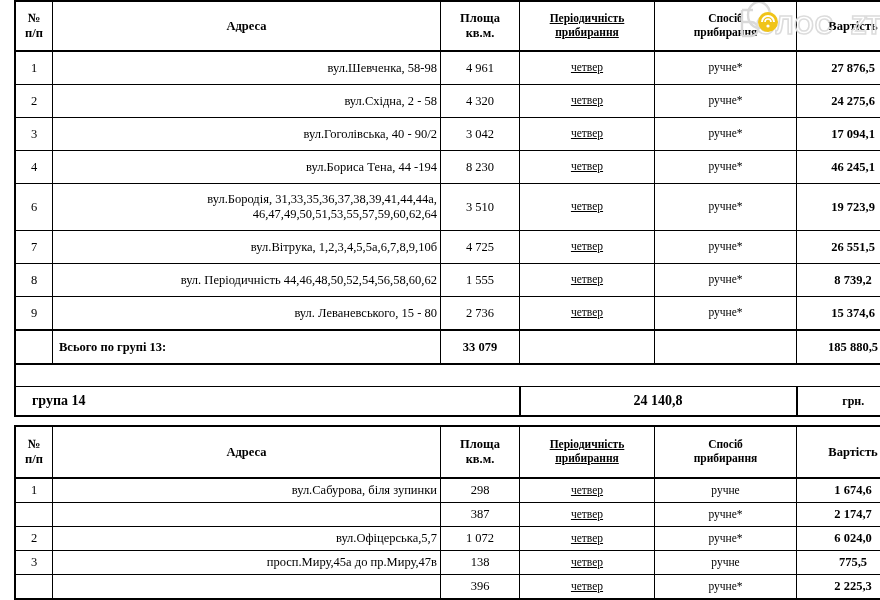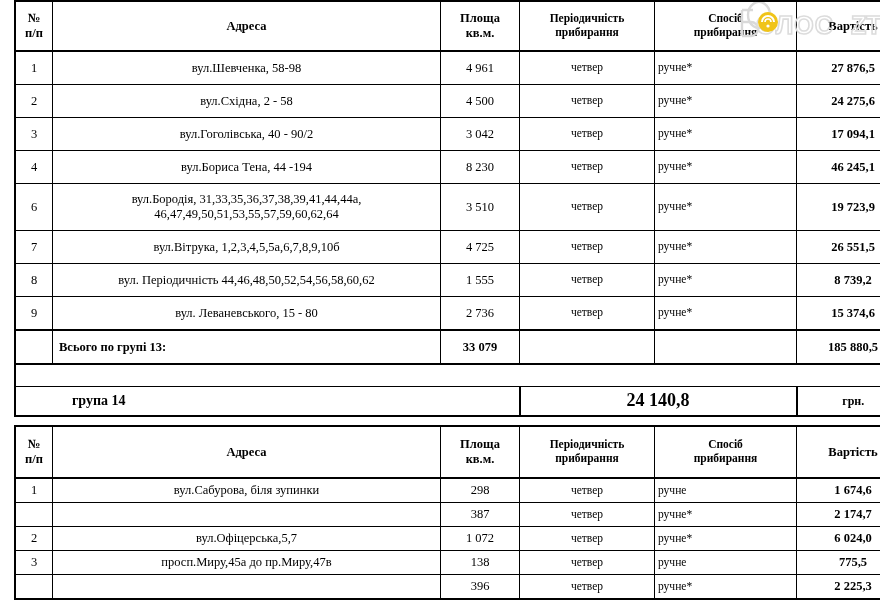--- a/index.html
+++ b/index.html
@@ -48,24 +48,24 @@
     border: 1px solid #000000;
     padding: 1px 3px;
     font-size: 12.5px;
     line-height: 1.18;
     vertical-align: middle;
     background: transparent;
   }
 
   
   .c1 { width: 30px;  text-align: center; }
-  .c2 { width: 381px; text-align: center; padding-left: 6px; }
+  .c2 { width: 381px; text-align: right; padding-left: 6px; }
   .c3 { width: 72px;  text-align: center; }
-  .c4 { width: 128px; text-align: center; }
-  .c5 { width: 135px; text-align: left; }
+  .c4 { width: 128px; text-align: center; text-decoration: underline; }
+  .c5 { width: 135px; text-align: center; }
   .c6 { width: 106px; text-align: center; }
 
   
   .hdr td {
     font-weight: bold;
     text-align: center;
     font-size: 13px;
     line-height: 1.2;
     padding: 3px 2px;
     height: 46px;
@@ -98,22 +98,22 @@
     border-bottom: none !important;
   }
   .groupband td {
     height: 26px;
     font-weight: bold;
     border-top: 1px solid #000 !important;
     border-bottom: 2px solid #000 !important;
     border-left: 2px solid #000 !important;
     border-right: 2px solid #000 !important;
   }
-  .groupband .gl { text-align: left; padding-left: 56px; font-size: 14px; }
-  .groupband .gv { text-align: center; font-size: 18px; }
+  .groupband .gl { text-align: left; padding-left: 16px; font-size: 14px; }
+  .groupband .gv { text-align: center; font-size: 14px; }
   .groupband .gu { text-align: center; font-size: 12px; }
 
   
   .gap { height: 8px; }
   .t2 .drow td { height: 21px; }
   .t2 .c4, .t2 .c5 { font-size: 11.5px; }
   .t2 .c6 { font-weight: bold; font-size: 12.5px; }
   .t2 .hdr td { height: 48px; }
   .t2 .lastrow td { border-bottom: 2px solid #000 !important; }
 
@@ -183,21 +183,21 @@
         <td class="c1">1</td>
         <td class="c2">вул.Шевченка, 58-98</td>
         <td class="c3">4 961</td>
         <td class="c4">четвер</td>
         <td class="c5">ручне*</td>
         <td class="c6">27 876,5</td>
       </tr>
       <tr class="drow">
         <td class="c1">2</td>
         <td class="c2">вул.Східна, 2 - 58</td>
-        <td class="c3">4 500</td>
+        <td class="c3">4 320</td>
         <td class="c4">четвер</td>
         <td class="c5">ручне*</td>
         <td class="c6">24 275,6</td>
       </tr>
       <tr class="drow">
         <td class="c1">3</td>
         <td class="c2">вул.Гоголівська, 40 - 90/2</td>
         <td class="c3">3 042</td>
         <td class="c4">четвер</td>
         <td class="c5">ручне*</td>

